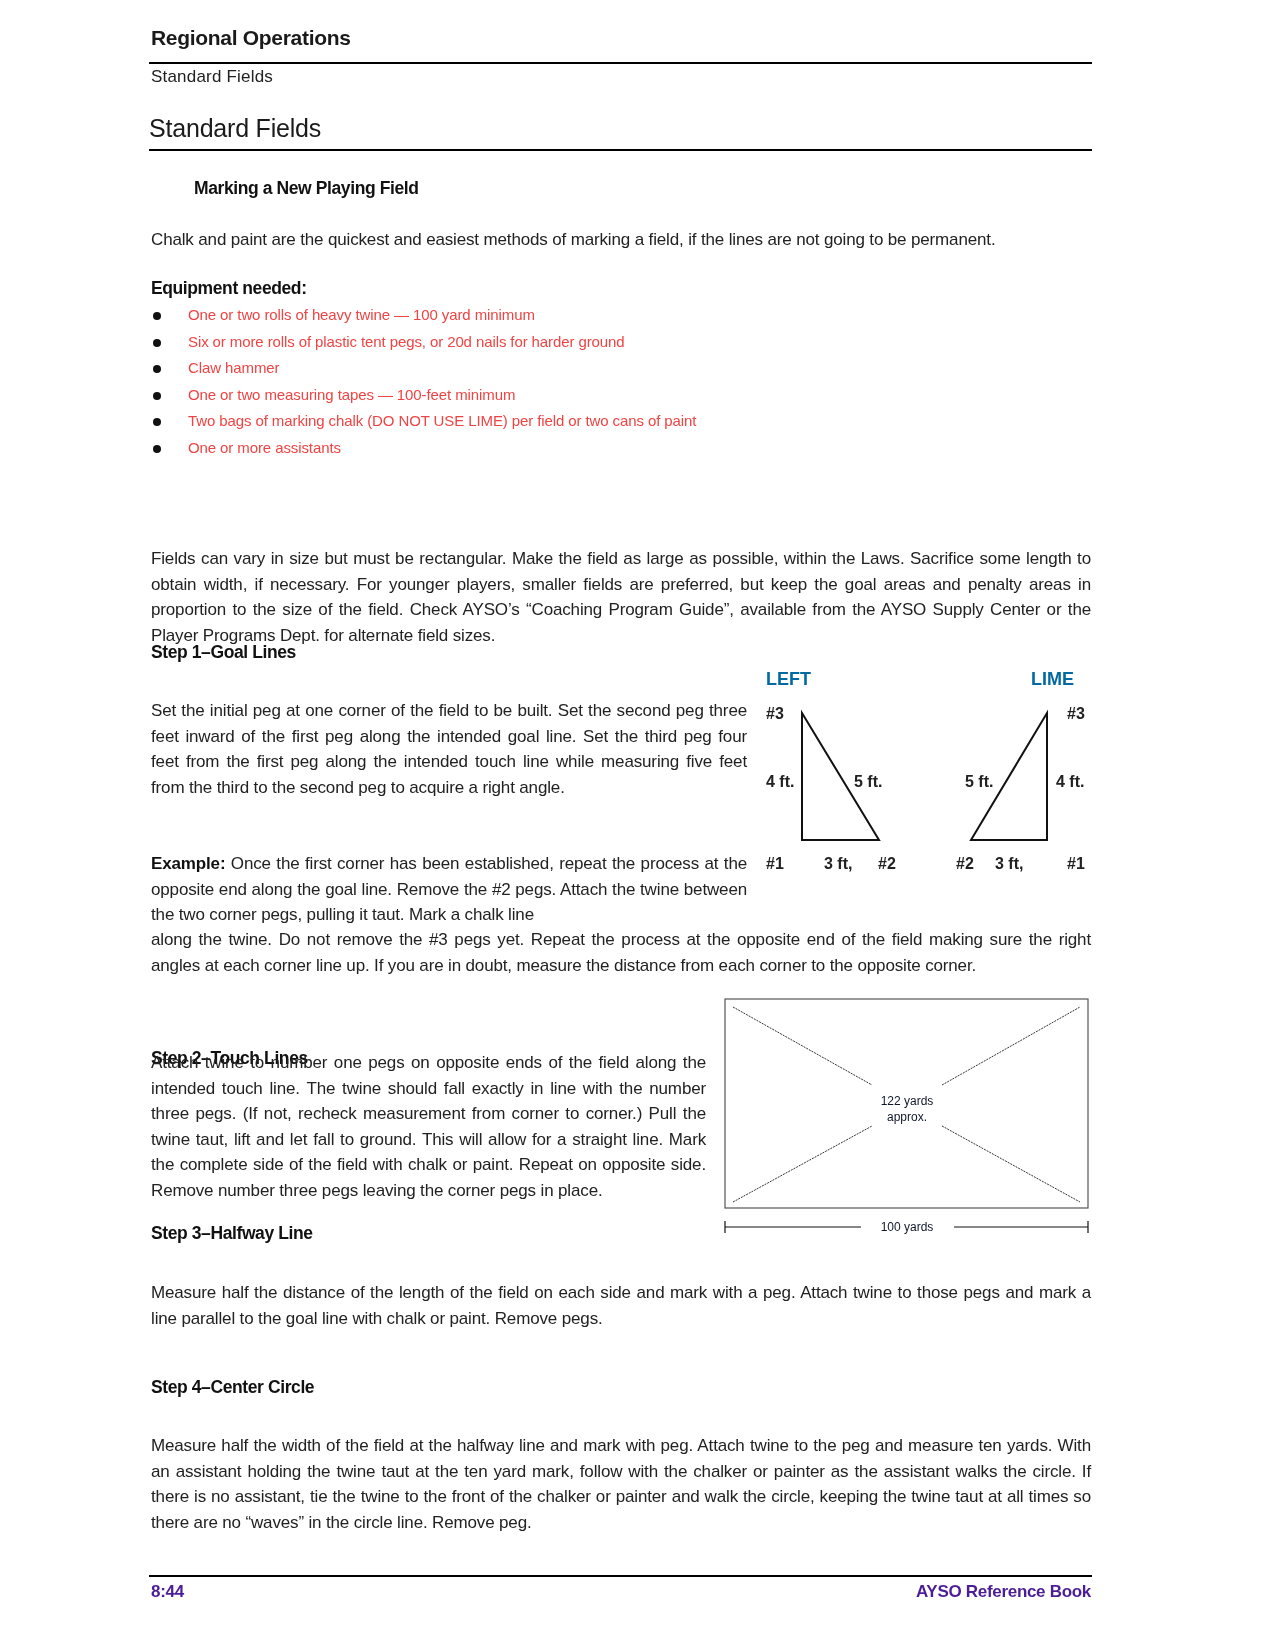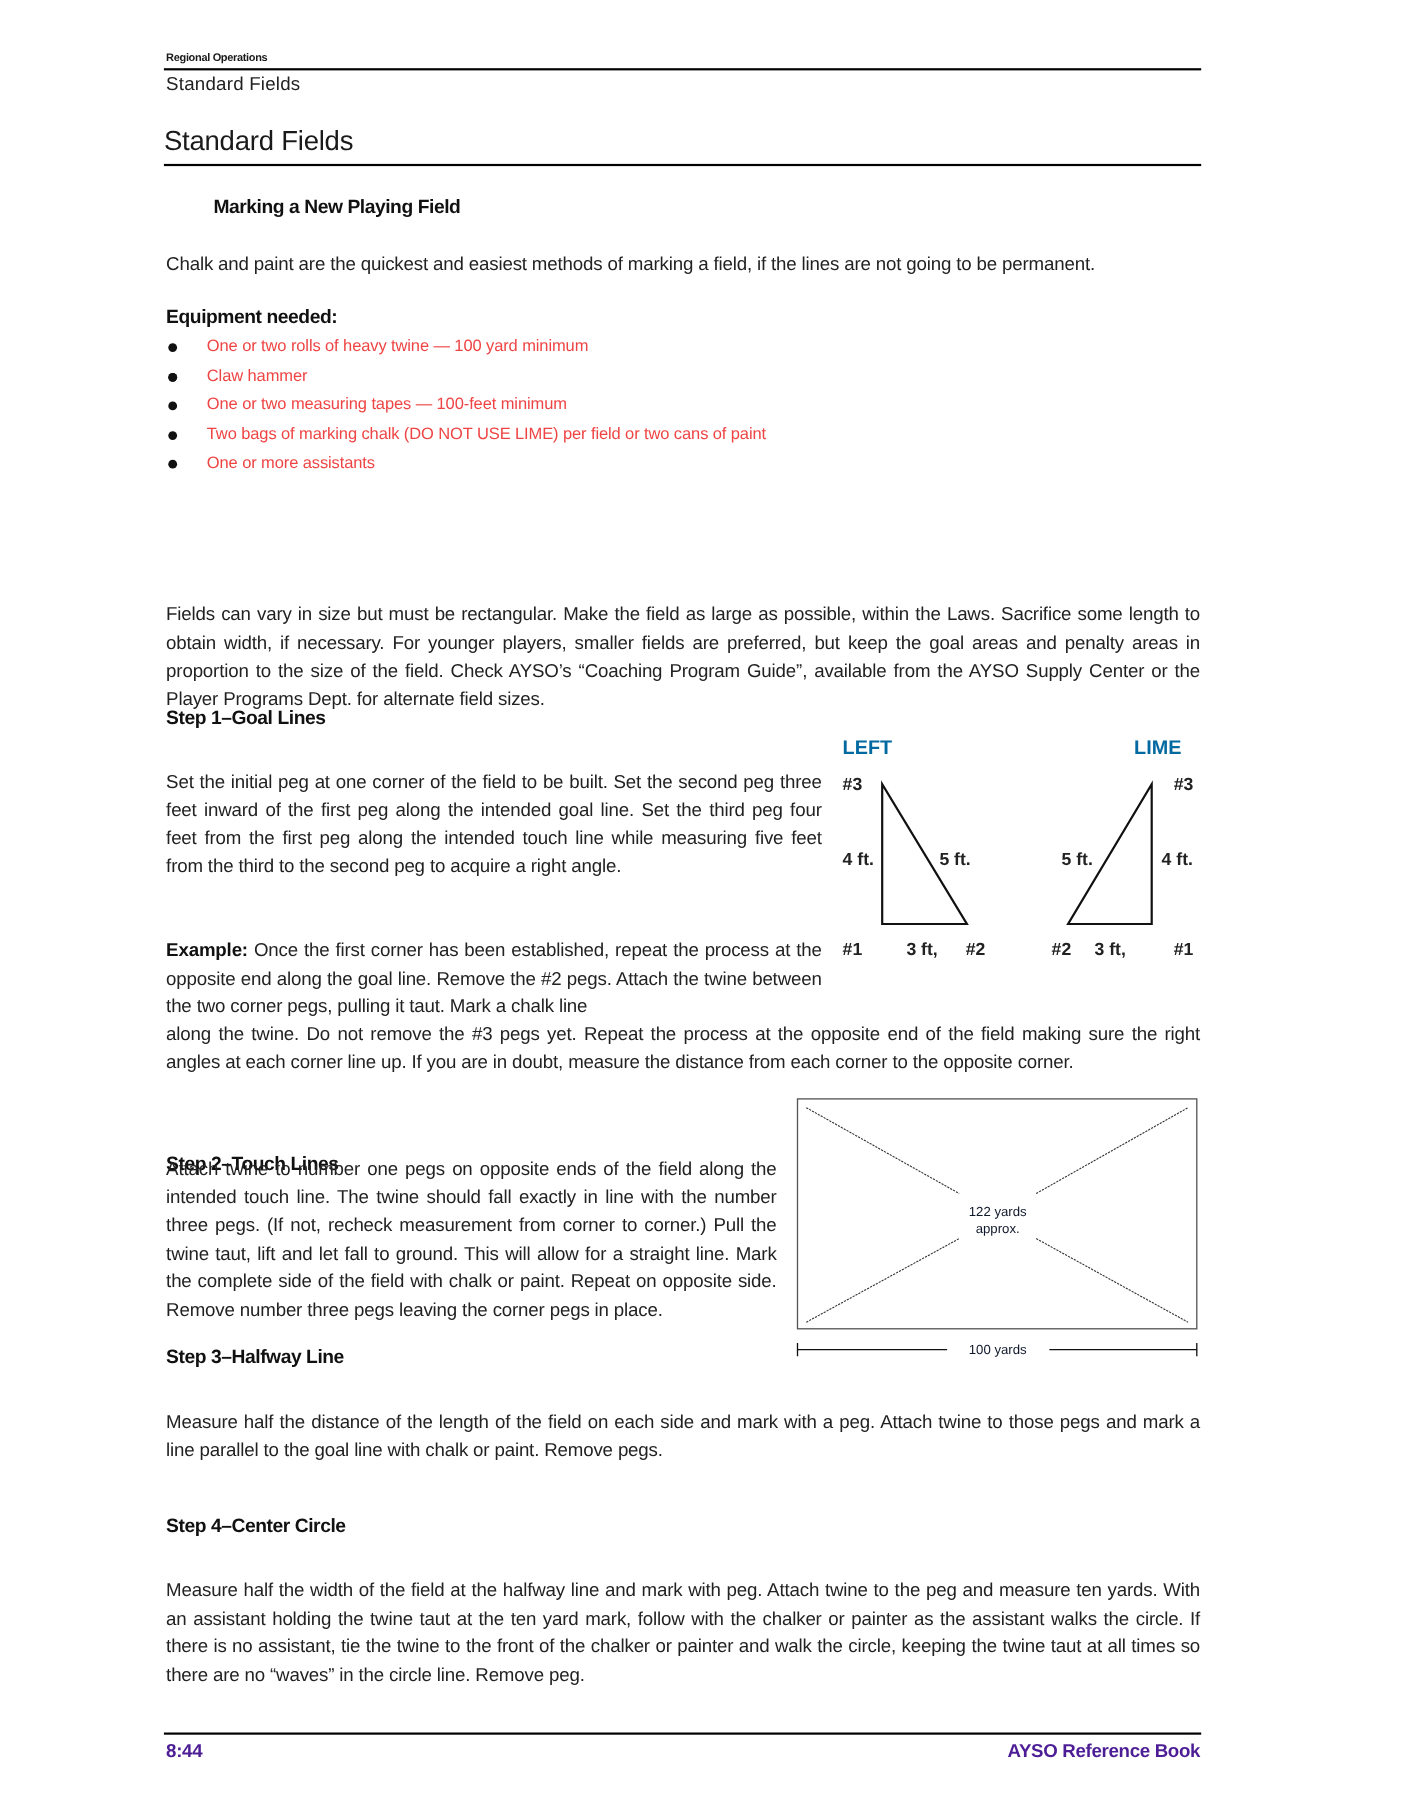--- a/index.html
+++ b/index.html
@@ -1,19 +1,19 @@
 <!DOCTYPE html>
 <html><head>
 <meta charset="utf-8">
 <style>
   html, body { margin: 0; padding: 0; background: #ffffff; }
   body { width: 1275px; height: 1650px; position: relative; overflow: hidden;
          font-family: "Liberation Sans", sans-serif; color: #1a1a1a; }
   .abs { position: absolute; }
-  .runhead { left: 151px; top: 47px; font-size: 10px; font-weight: bold; letter-spacing: -0.3px; }
+  .runhead { left: 151px; top: 26px; font-size: 21px; font-weight: bold; letter-spacing: -0.3px; }
   .rule { position: absolute; left: 149px; width: 943px; background: #000; }
   .runsub { left: 151px; top: 67px; font-size: 17px; font-weight: 300; color: #222; letter-spacing: 0.2px; }
   .h1 { left: 149px; top: 114px; font-size: 25px; letter-spacing: -0.2px; }
   .h3 { font-size: 17.5px; font-weight: bold; letter-spacing: -0.4px; color: #111; }
   .body { font-size: 17px; line-height: 25.5px; color: #222; letter-spacing: -0.15px; }
   .justify { text-align: justify; text-align-last: left; margin-top: 32px; }
   ul.bullets { margin: 0; padding: 0; list-style: none; }
   ul.bullets li { position: relative; padding-left: 37px; font-size: 15px; line-height: 26.5px; color: #ef4444; letter-spacing: -0.1px; }
   ul.bullets li .dot { position: absolute; left: 2px; top: 10px; width: 8px; height: 8px; border-radius: 50%; background: #111; }
   .diag-label { font-size: 16px; font-weight: bold; color: #222; }
@@ -30,21 +30,21 @@
 
 <div class="abs h1">Standard Fields</div>
 <div class="rule" style="top:149px;height:2px;"></div>
 
 <div class="abs h3" style="left:151px;top:178px;margin-left:43px;">Marking a New Playing Field</div>
 <div class="abs body" style="left:151px;top:227px;width:945px;">Chalk and paint are the quickest and easiest methods of marking a field, if the lines are not going to be permanent.</div>
 
 <div class="abs h3" style="left:151px;top:278px;">Equipment needed:</div>
 <ul class="abs bullets" style="left:151px;top:302px;width:900px;">
   <li><span class="dot"></span><span>One or two rolls of heavy twine — 100 yard minimum</span></li>
-  <li><span class="dot"></span></li>
+  <li><span class="dot"></span><span>Six or more rolls of plastic tent pegs, or 20d nails for harder ground</span></li>
   <li><span class="dot"></span><span>Claw hammer</span></li>
   <li><span class="dot"></span><span>One or two measuring tapes — 100-feet minimum</span></li>
   <li><span class="dot"></span><span>Two bags of marking chalk (DO NOT USE LIME) per field or two cans of paint</span></li>
   <li><span class="dot"></span><span>One or more assistants</span></li>
 </ul>
 
 <div class="abs body justify" style="left:151px;top:514px;width:940px;">Fields can vary in size but must be rectangular.  Make the field as large as possible, within the Laws. Sacrifice some length to obtain width, if necessary. For younger players, smaller fields are preferred, but keep the goal areas and penalty areas in proportion to the size of the field. Check AYSO’s “Coaching Program Guide”, available from the AYSO Supply Center or the Player Programs Dept. for alternate field sizes.</div>
 
 <div class="abs h3" style="left:151px;top:642px;">Step 1–Goal Lines</div>
 <div class="abs body justify" style="left:151px;top:666px;width:596px;">Set the initial peg at one corner of the field to be built. Set the second peg three feet inward of the first peg along the intended goal line. Set the third peg four feet from the first peg along the intended touch line while measuring five feet from the third to the second peg to acquire a right angle.</div>

